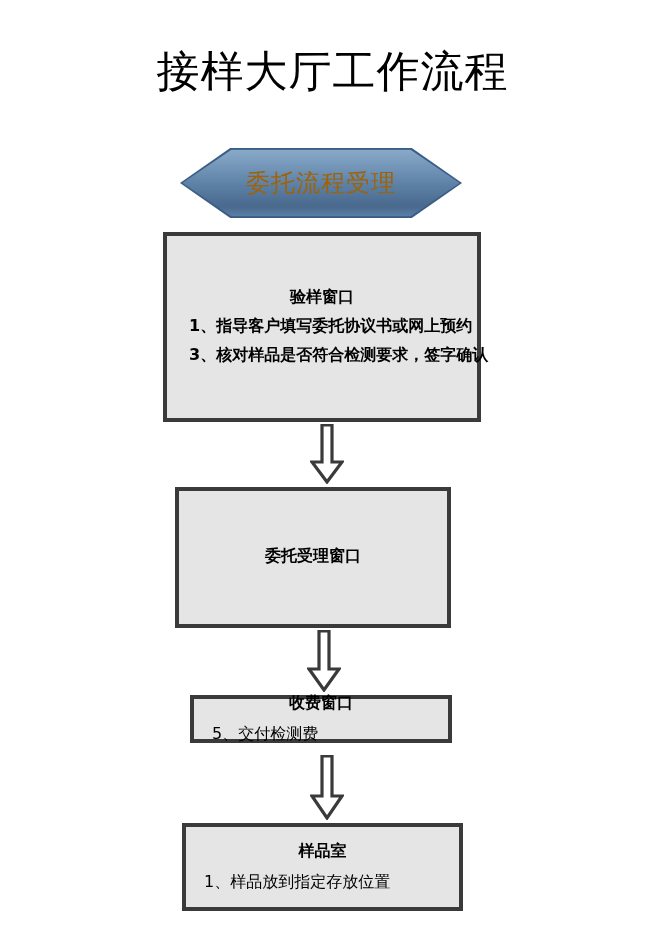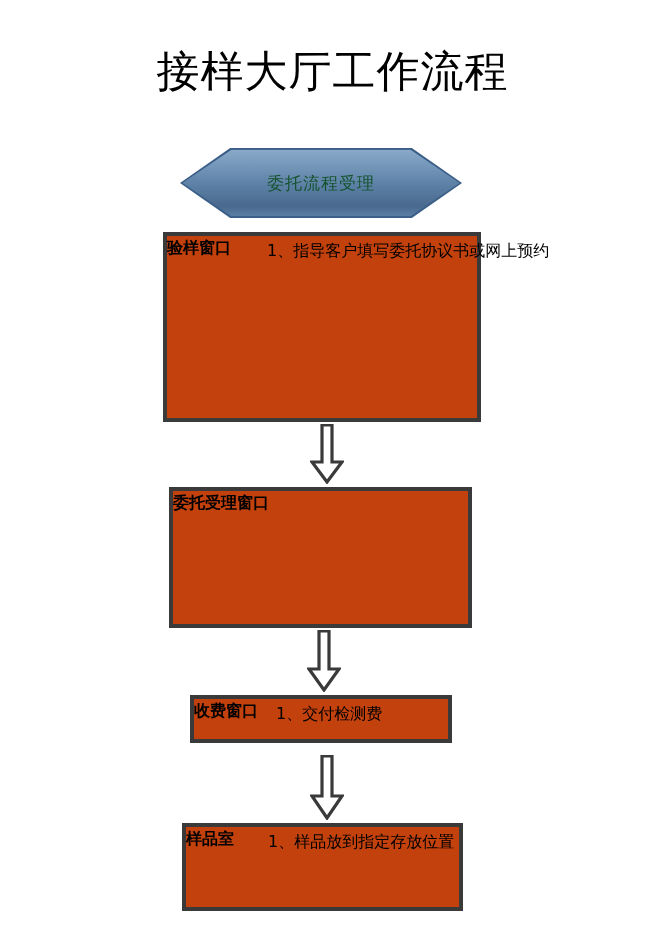--- a/index.html
+++ b/index.html
@@ -56,34 +56,35 @@
     z-index: 0;
   }
   #hexagon-shape { z-index: 1; transform: scale(0.982, 0.955); }
   #hexagon-label {
     position: absolute;
     inset: 0;
     z-index: 2;
     display: flex;
     align-items: center;
     justify-content: center;
-    font-size: 17px;
-    color: #14532d;
+    font-size: 24px;
+    color: #a16207;
     letter-spacing: 1px;
     white-space: nowrap;
   }
 
   
   .proc-box {
     position: absolute;
     border: 4px solid #3a3a3a;
-    background: #c2410c;
+    background: #e5e5e5;
     box-sizing: border-box;
     display: flex;
-    flex-direction: row;
+    flex-direction: column;
+    justify-content: center;
   }
   .proc-title {
     text-align: center;
     font-size: 16px;
     font-weight: bold;
     line-height: 24px;
     color: #000000;
     margin-bottom: 4px;
     white-space: nowrap;
   }
@@ -95,30 +96,30 @@
   .proc-list li {
     font-size: 16px;
     line-height: 29px;
     color: #000000;
     white-space: nowrap;
     padding-left: 22px;
   }
 
   #box-yanyang { left: 163px; top: 232px; width: 318px; height: 190px; }
   #box-yanyang .proc-title { margin-bottom: 2px; }
-  #box-yanyang .proc-list li { padding-left: 36px; }
+  #box-yanyang .proc-list li { padding-left: 22px; font-weight: bold; }
 
-  #box-weituo { left: 169px; top: 487px; width: 303px; height: 141px; }
+  #box-weituo { left: 175px; top: 487px; width: 276px; height: 141px; }
   #box-weituo .proc-list li { padding-left: 18px; }
 
   #box-shoufei { left: 190px; top: 695px; width: 262px; height: 48px; }
   #box-shoufei .proc-list li { padding-left: 18px; }
 
   #box-yangpin { left: 182px; top: 823px; width: 281px; height: 88px; }
-  #box-yangpin .proc-list li { padding-left: 34px; }
+  #box-yangpin .proc-list li { padding-left: 18px; }
 
   
   .block-arrow {
     position: absolute;
     width: 34px;
   }
   .block-arrow svg { display: block; width: 100%; height: 100%; }
   #arrow-1 { left: 310px; top: 424px; height: 60px; }
   #arrow-2 { left: 307px; top: 630px; height: 62px; }
   #arrow-3 { left: 310px; top: 755px; height: 65px; }
@@ -131,20 +132,21 @@
 <div id="hexagon-wrap">
   <div id="hexagon-border"></div>
   <div id="hexagon-shape"></div>
   <div id="hexagon-label">委托流程受理</div>
 </div>
 
 <div class="proc-box" id="box-yanyang">
   <div class="proc-title">验样窗口</div>
   <ul class="proc-list">
     <li>1、指导客户填写委托协议书或网上预约</li>
+    <li>3、核对样品是否符合检测要求，签字确认</li>
   </ul>
 </div>
 
 <div class="block-arrow" id="arrow-1">
   <svg viewBox="0 0 34 60" preserveAspectRatio="none" aria-hidden="true">
     <polygon points="12,1 22,1 22,38 32,38 17,58 2,38 12,38" fill="#ffffff" stroke="#3a3a3a" stroke-width="3.2" stroke-linejoin="miter"></polygon>
   </svg>
 </div>
 
 <div class="proc-box" id="box-weituo">
@@ -153,21 +155,21 @@
 
 <div class="block-arrow" id="arrow-2">
   <svg viewBox="0 0 34 62" preserveAspectRatio="none" aria-hidden="true">
     <polygon points="12,1 22,1 22,39 32,39 17,60 2,39 12,39" fill="#ffffff" stroke="#3a3a3a" stroke-width="3.2" stroke-linejoin="miter"></polygon>
   </svg>
 </div>
 
 <div class="proc-box" id="box-shoufei">
   <div class="proc-title">收费窗口</div>
   <ul class="proc-list">
-    <li>1、交付检测费</li>
+    <li>5、交付检测费</li>
   </ul>
 </div>
 
 <div class="block-arrow" id="arrow-3">
   <svg viewBox="0 0 34 65" preserveAspectRatio="none" aria-hidden="true">
     <polygon points="12,1 22,1 22,41 32,41 17,63 2,41 12,41" fill="#ffffff" stroke="#3a3a3a" stroke-width="3.2" stroke-linejoin="miter"></polygon>
   </svg>
 </div>
 
 <div class="proc-box" id="box-yangpin">

